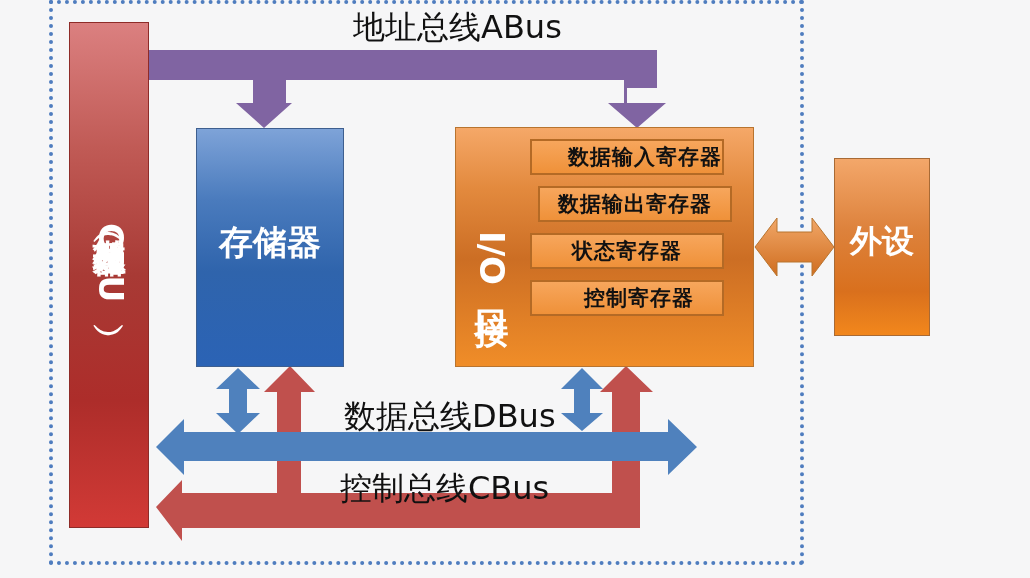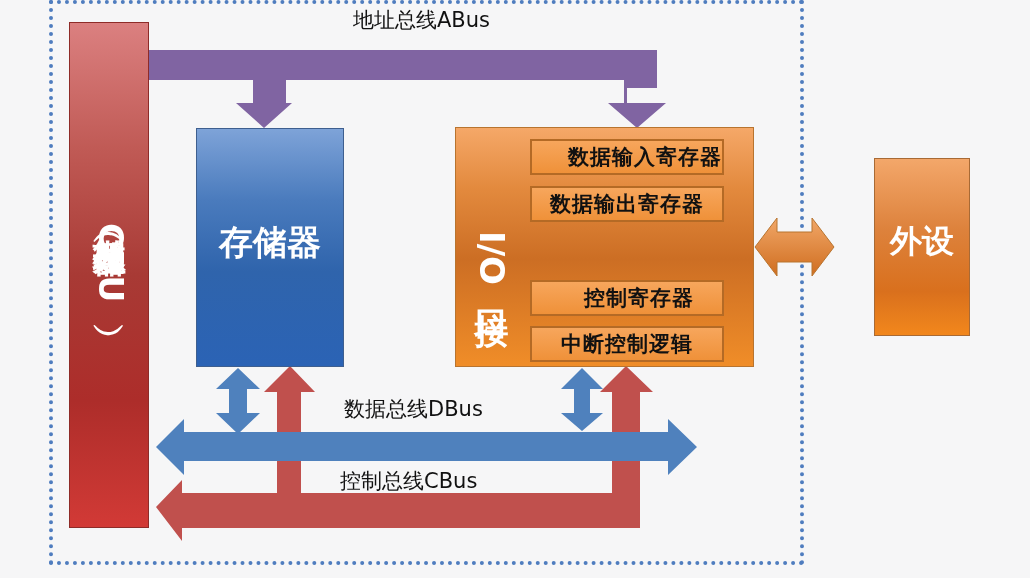--- a/index.html
+++ b/index.html
@@ -49,24 +49,24 @@
     position:absolute; left:74px; width:194px; height:36px;
     background:linear-gradient(to bottom,#f7a65c,#ef9139);
     border:2px solid #b46a25; box-sizing:border-box;
     display:flex; align-items:center; justify-content:center;
     font-weight:bold; font-size:21px; color:#111; letter-spacing:1px;
   }
   .dev {
     left:834px; top:158px; width:96px; height:178px;
     background:linear-gradient(to bottom,#f3a76a 0%,#dd823c 40%,#d9701d 75%,#f2871c 100%);
     border:1px solid #a86a35; box-sizing:border-box;
-    display:flex; align-items:center; justify-content:center;margin-left:40px;
+    display:flex; align-items:center; justify-content:center;
   }
   .dev-label { color:#fff; font-weight:bold; font-size:32px; margin-top:-10px; }
-  .bus-label { font-size:21px; color:#111; white-space:nowrap; }
+  .bus-label { font-size:32px; color:#111; white-space:nowrap; }
 </style>
 </head>
 <body>
 
 <div class="abs frame-top"></div>
 <div class="abs frame"></div>
 
 <svg id="diagram" width="1030" height="578">
 
   <polygon fill="#8064a2" points="148,50 657,50 657,88 627,88 627,103 666,103 637,128 608,103 624,103 624,80 286,80 286,103 292,103 264,128 236,103 253,103 253,80 148,80"></polygon>
@@ -96,20 +96,20 @@
   <span class="cpu-label">微处理器（CPU）</span>
 </div>
 
 <div class="abs mem">
   <span class="mem-label">存储器</span>
 </div>
 
 <div class="abs io">
   <span class="io-label">I/O接口</span>
   <div class="reg" style="top:11px;padding-left:36px;">数据输入寄存器</div>
-  <div class="reg" style="top:58px;">数据输出寄存器</div>
+  <div class="reg" style="top:58px;margin-left:8px;">数据输出寄存器</div>
+  <div class="reg" style="top:105px;">状态寄存器</div>
   <div class="reg" style="top:152px;padding-left:24px;">控制寄存器</div>
-  <div class="reg" style="top:198px;">中断控制逻辑</div>
 </div>
 
 <div class="abs dev">
   <span class="dev-label">外设</span>
 </div>
 
 </body></html>

